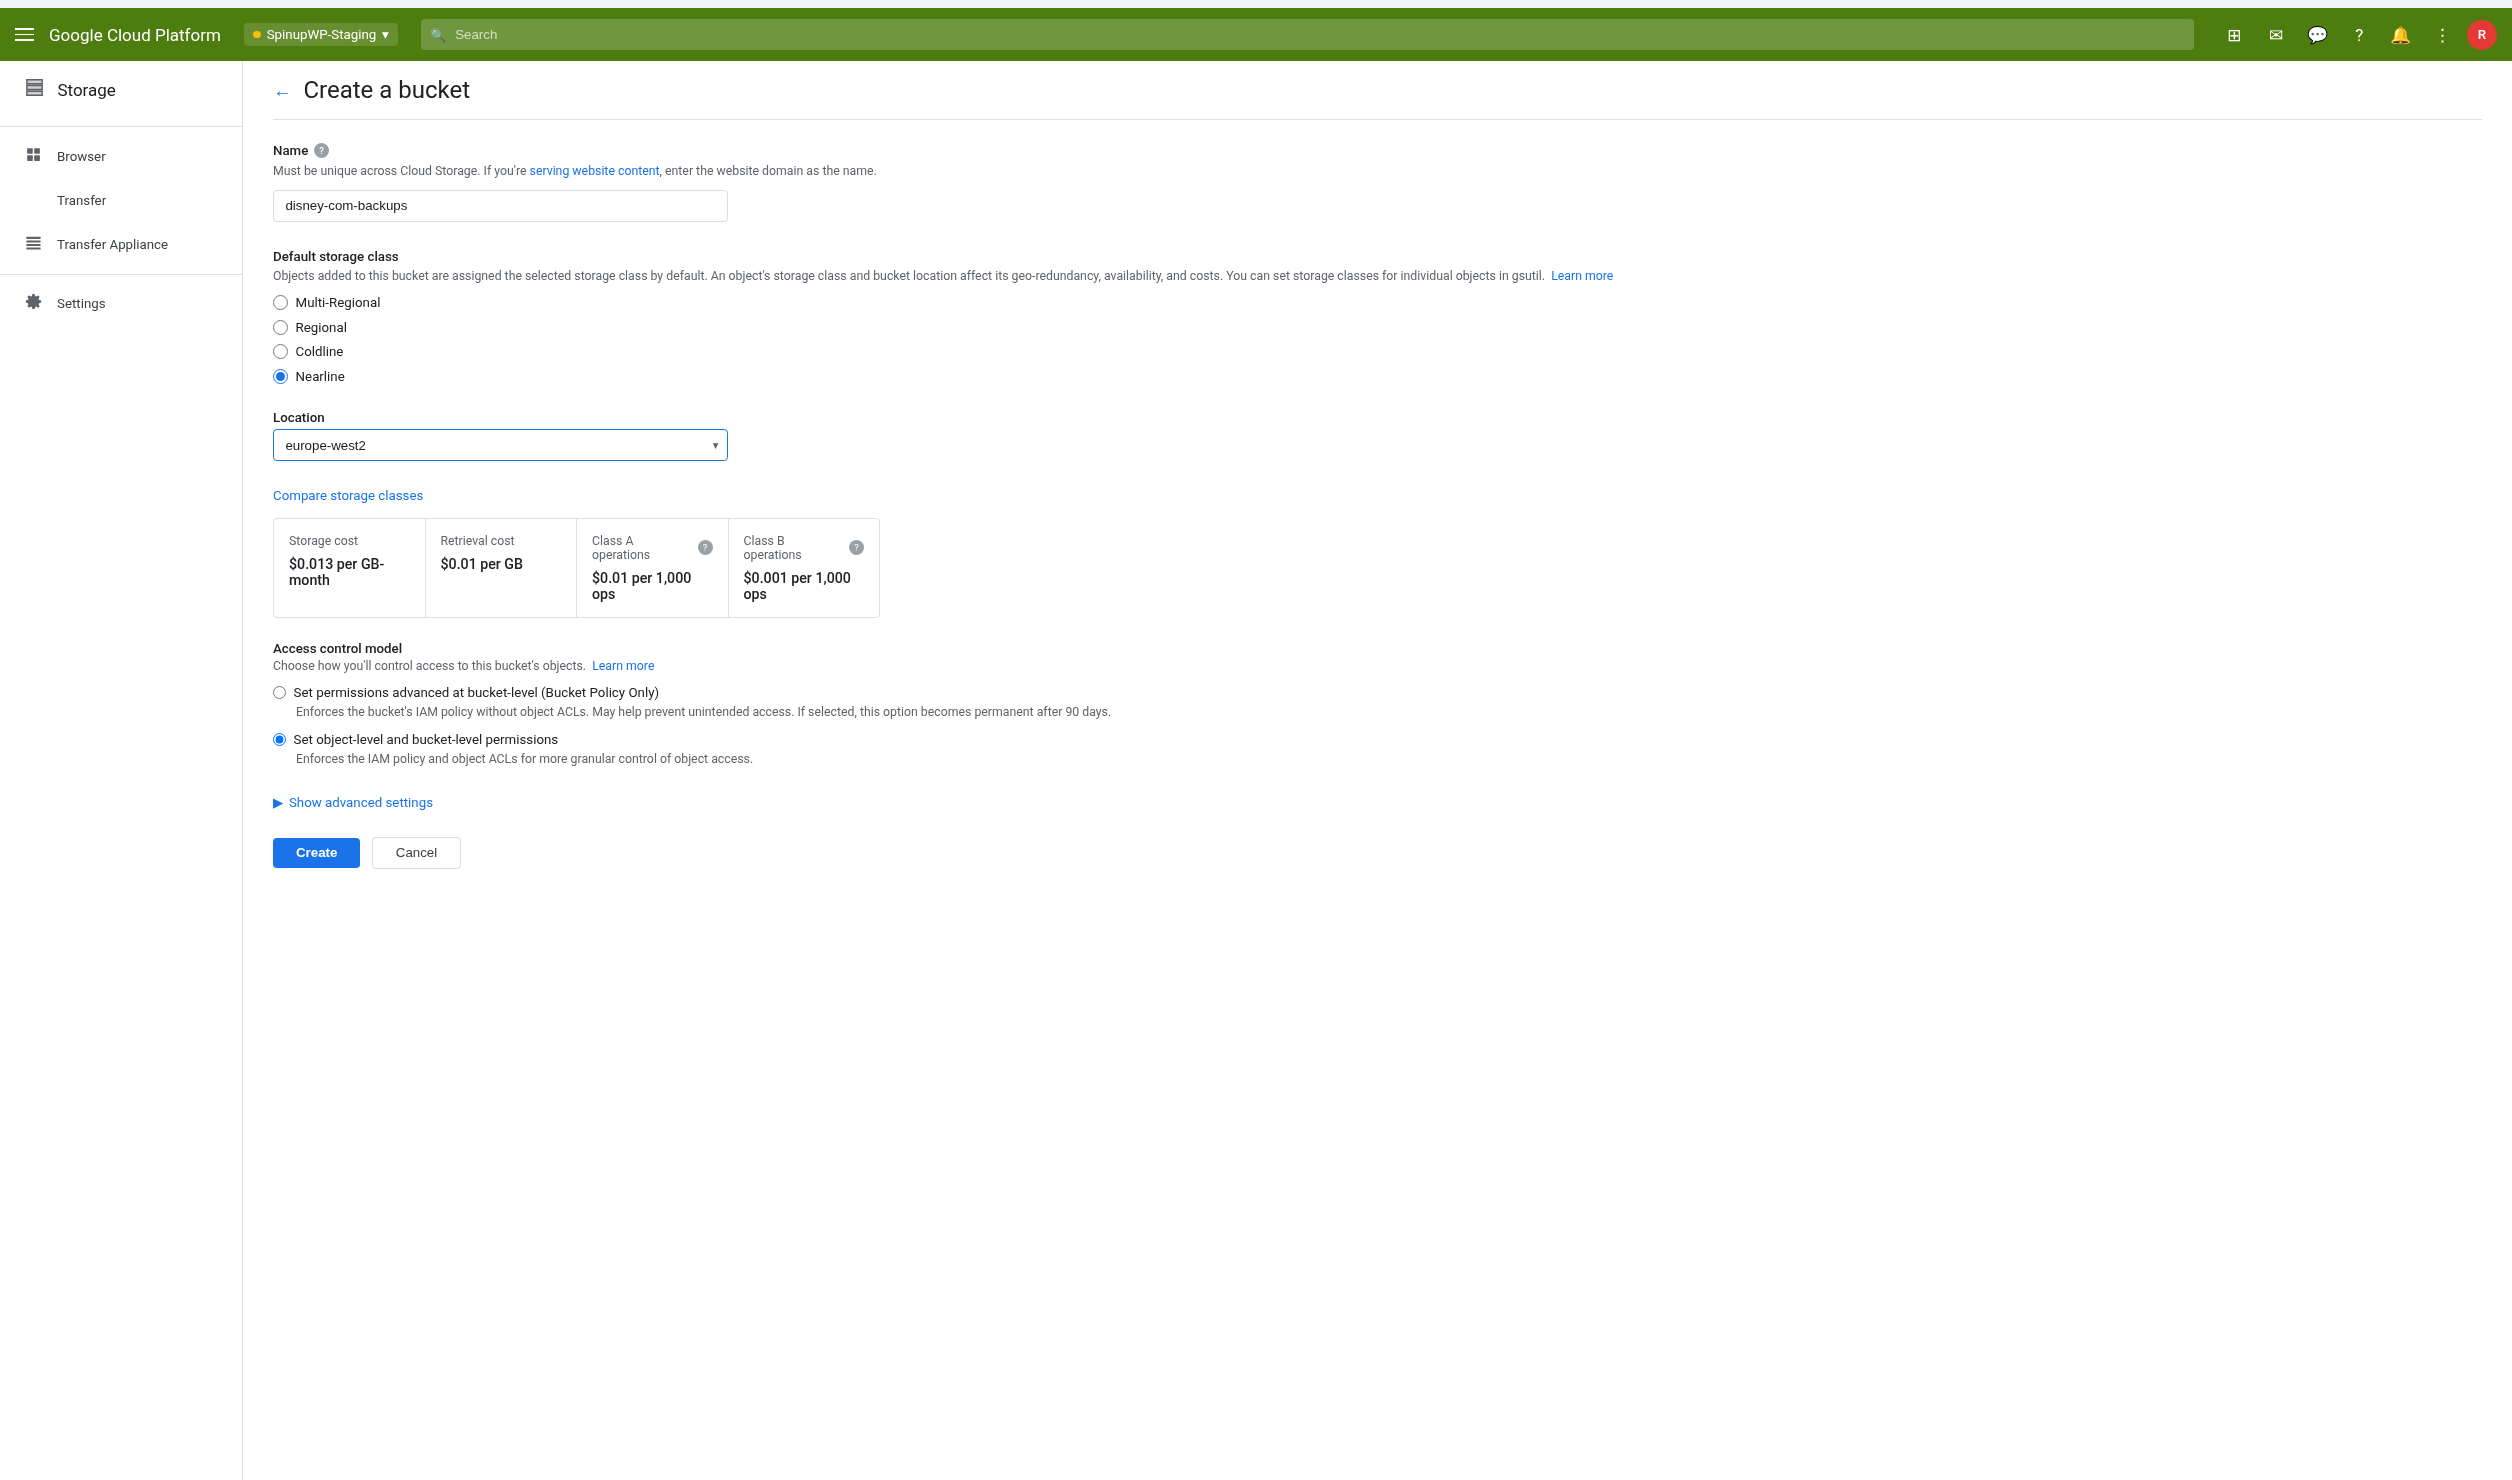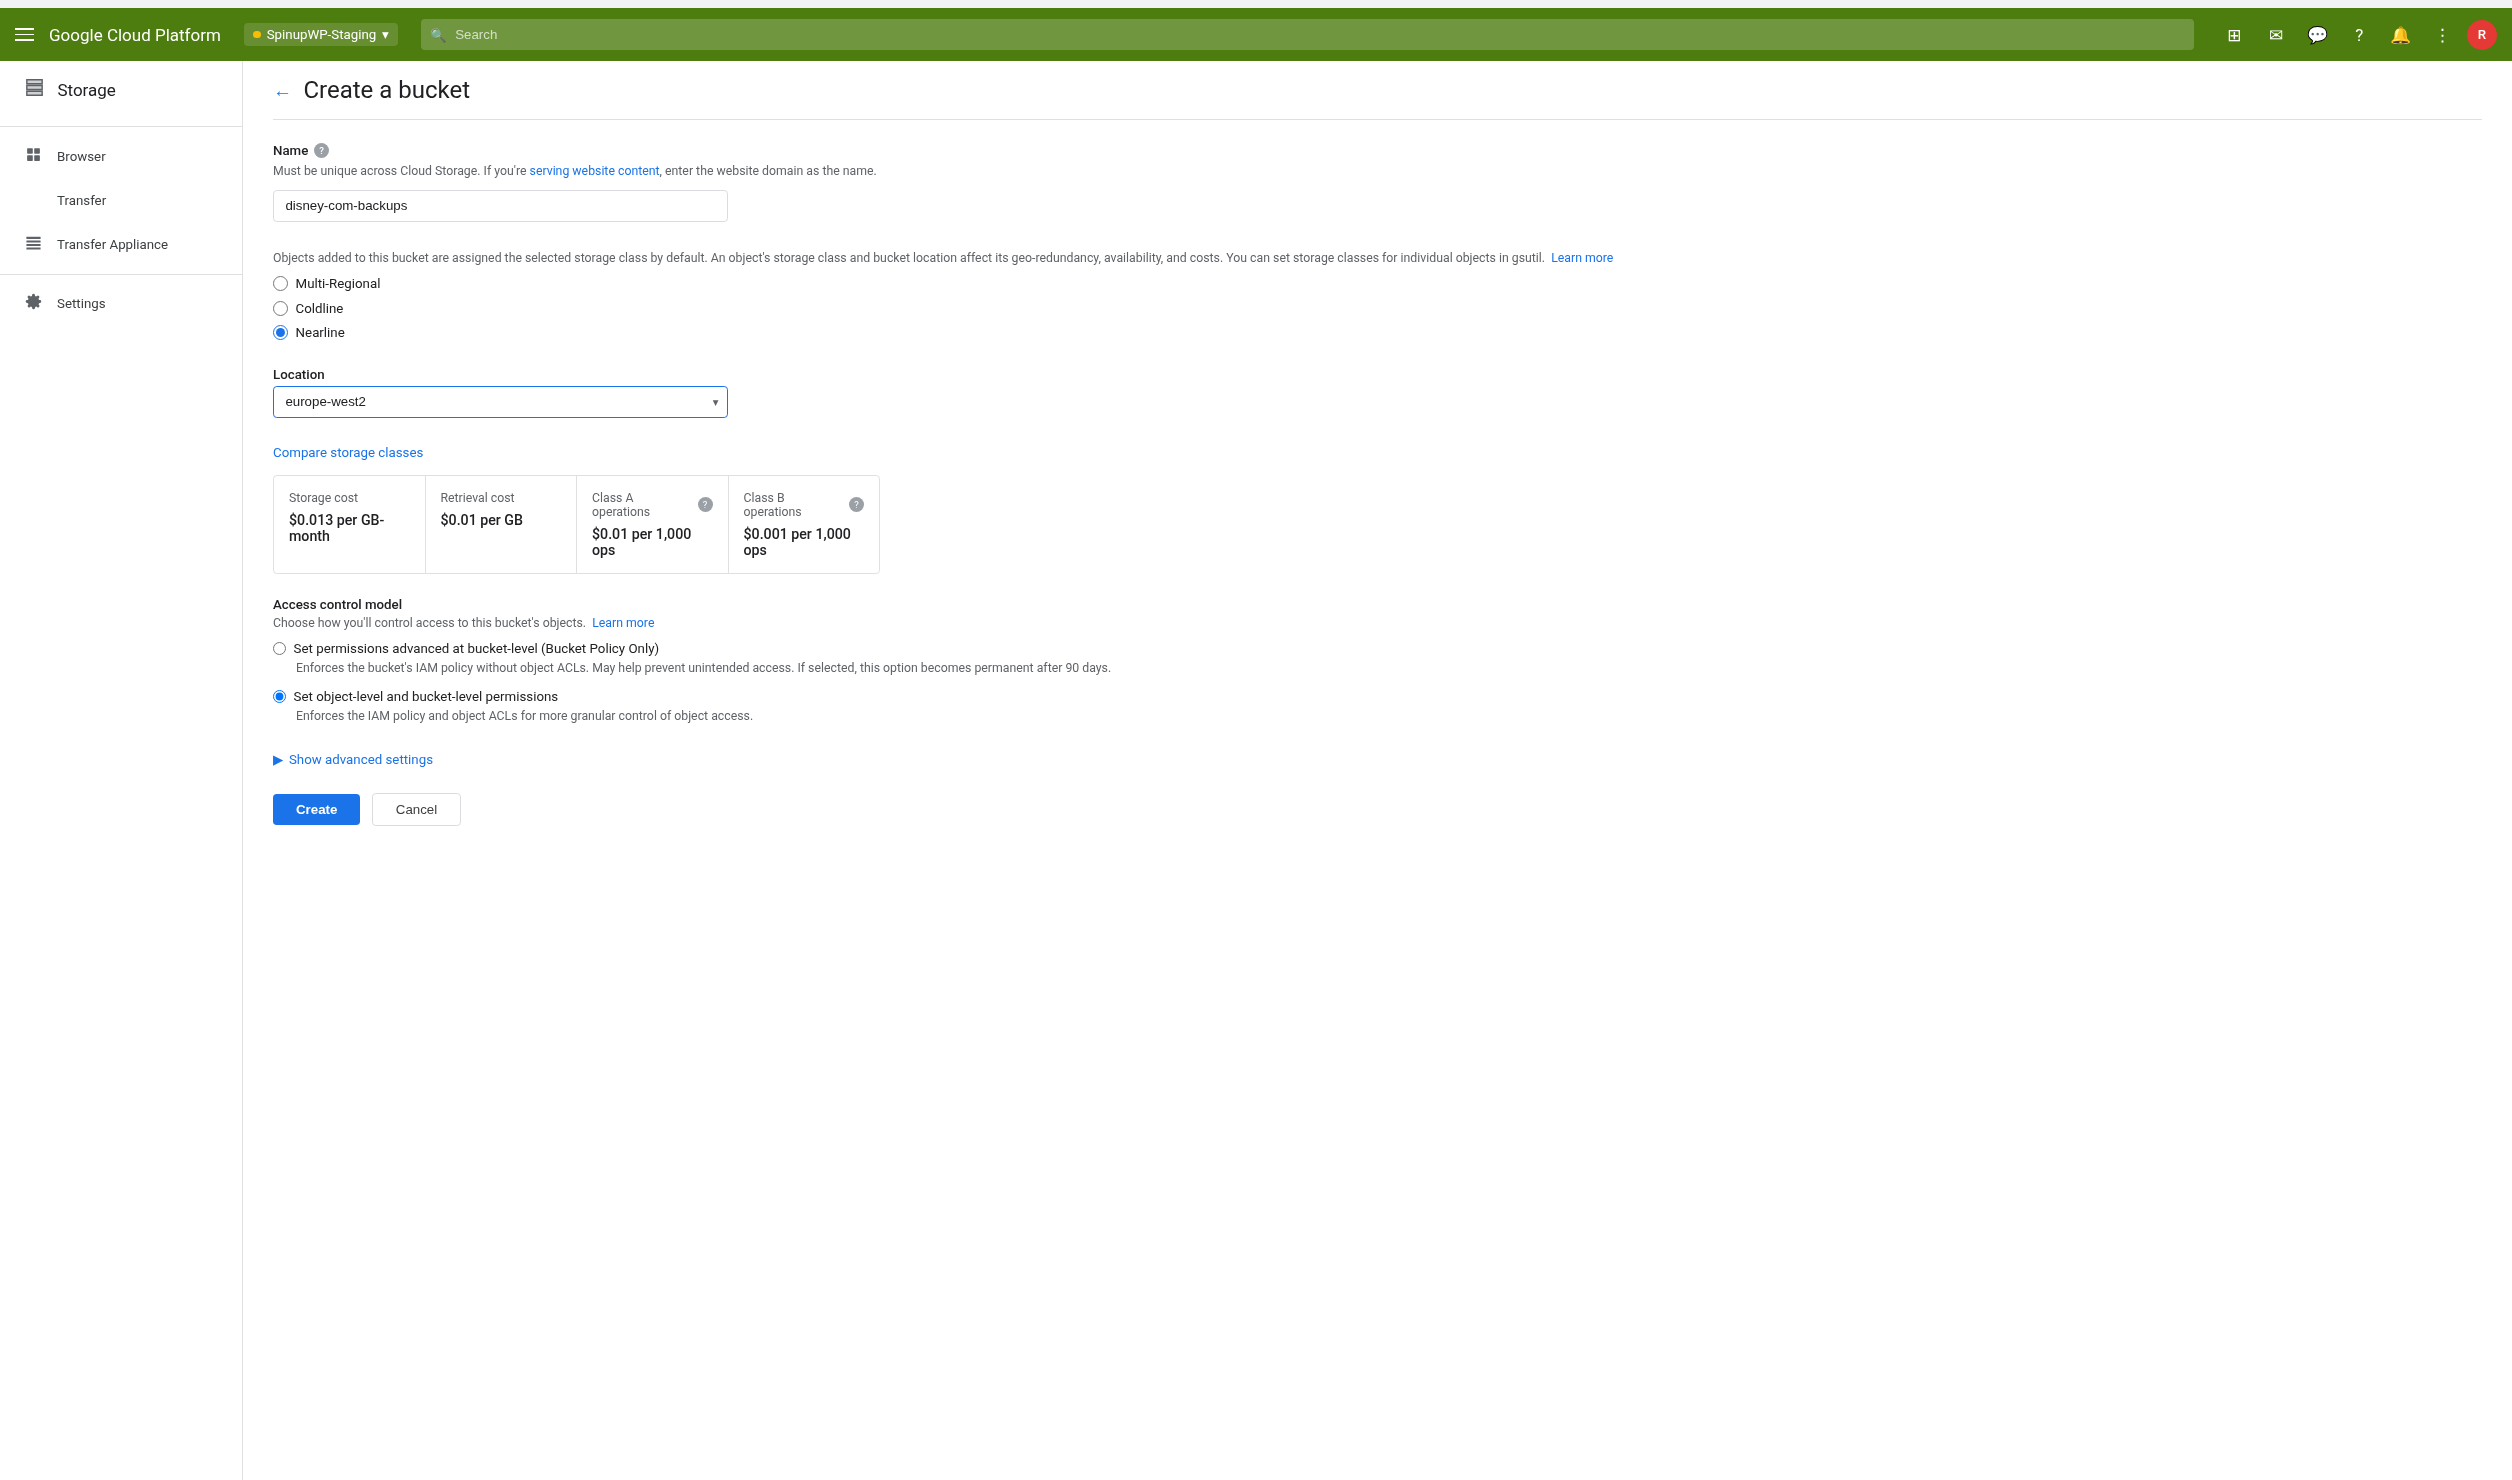--- a/index.html
+++ b/index.html
@@ -254,28 +254,35 @@
         <span>Name</span>
         <span class="help-icon">?</span>
       </div>
       <p class="section-desc">
         <span>Must be unique across Cloud Storage. If you're </span><a href="#">serving website content</a><span>, enter the website domain as the name.</span>
       </p>
       <input type="text" class="text-input" value="disney-com-backups" style="">
     </div>
 
     <div class="section">
+      <div class="section-label">
+        <span>Default storage class</span>
+      </div>
       <p class="section-desc">
         <span>Objects added to this bucket are assigned the selected storage class by default. An object's storage class and bucket location affect its geo-redundancy, availability, and costs. You can set storage classes for individual objects in gsutil.</span>
         &nbsp;<a href="#">Learn more</a>
       </p>
       <div class="radio-group">
         <label class="radio-item">
           <input type="radio" name="storage-class" style="">
           <span>Multi-Regional</span>
+        </label>
+        <label class="radio-item">
+          <input type="radio" name="storage-class" style="">
+          <span>Regional</span>
         </label>
         <label class="radio-item">
           <input type="radio" name="storage-class" style="">
           <span>Coldline</span>
         </label>
         <label class="radio-item">
           <input type="radio" name="storage-class" checked="" style="">
           <span>Nearline</span>
         </label>
       </div>

